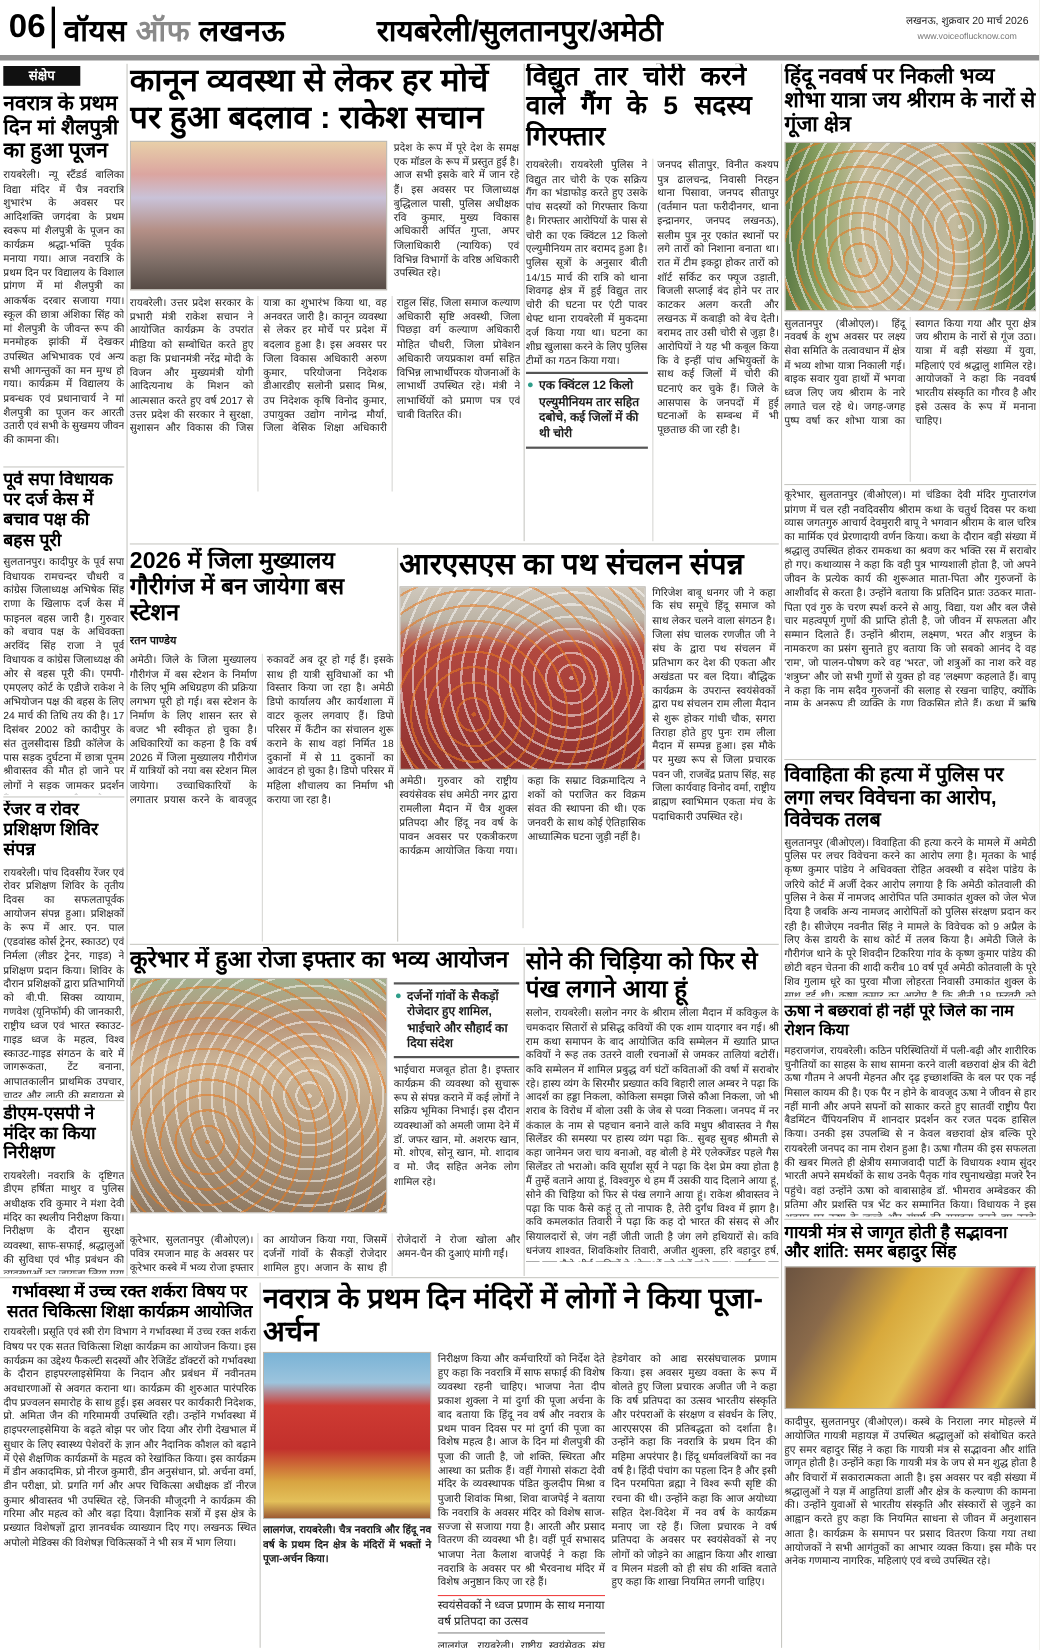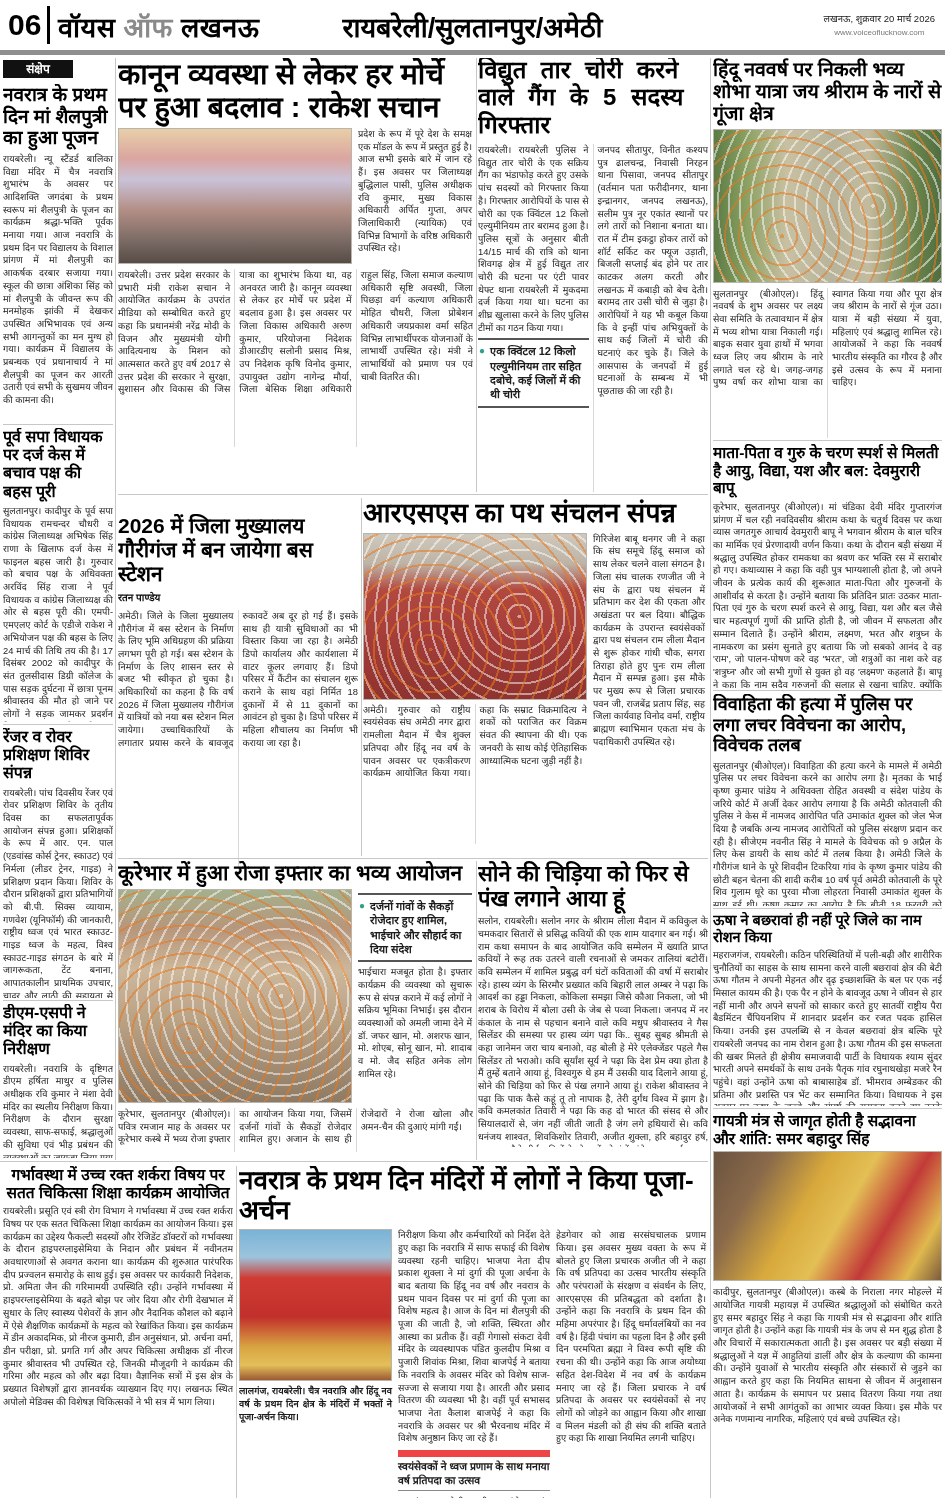--- a/index.html
+++ b/index.html
@@ -24,21 +24,21 @@
   .row{display:flex;gap:6px;}
   .byline{font-weight:bold;font-size:10px;margin:2px 0 6px 0;color:#111;}
   .caption{font-size:9.4px;font-weight:bold;margin-top:3px;text-align:justify;}
   .vline{position:absolute;width:1px;background:#c8c8c3;}
   .hline{position:absolute;height:1px;background:#c8c8c3;}
   .brieflabel{position:absolute;left:3px;top:60px;width:70px;height:18px;background:#111;color:#fff;
               font-weight:bold;font-size:12px;line-height:18px;text-align:center;}
   .subbox{border-top:2px solid #555;border-bottom:2px solid #555;padding:4px 1px;margin:4px 0;
           font-weight:bold;font-size:11px;line-height:1.3;display:flex;gap:5px;align-items:flex-start;}
   .dot{font-size:10px;line-height:1.4;}
-  .subbox2{font-weight:bold;font-size:10.5px;line-height:1.3;border-top:7px solid #ef4444;border-bottom:1px solid #888;
+  .subbox2{font-weight:normal;font-size:10.5px;line-height:1.3;border-top:1px solid #ef4444;border-bottom:1px solid #888;
            padding:3px 0;margin:5px 0;}
   
   .photo{position:relative;border:1px solid #b9b5ad;}
   .ph-award{background:linear-gradient(180deg,#e8cfa8 0%,#dba5a0 22%,#c9c2d8 38%,#b48f86 60%,#7d6d66 82%,#574c46 100%);}
   .ph-rally{background:linear-gradient(90deg,#5c7a45 0%,#8aa061 14%,#c9c0a2 32%,#b7b49b 52%,#c4bb9e 68%,#6d854e 88%,#4f6e3e 100%),
             radial-gradient(circle at 50% 60%,#e07b20 4%,transparent 5%);}
   .ph-rally:after,.ph-rss:after,.ph-iftar:after{content:"";position:absolute;inset:0;
             background:repeating-radial-gradient(circle at 30% 70%, rgba(230,120,30,.55) 0 2px, transparent 2px 14px),
                        repeating-radial-gradient(circle at 70% 50%, rgba(255,255,255,.5) 0 2px, transparent 2px 11px);}
   .ph-rss{background:linear-gradient(180deg,#cfc8bc 0%,#bdb4a6 18%,#b2493f 34%,#a63e3a 60%,#8f332f 100%);}
@@ -109,21 +109,21 @@
       <div class="subbox">
         <span class="dot" style="color:#2f9e8a;">●</span>
         <span>एक क्विंटल 12 किलो एल्युमीनियम तार सहित दबोचे, कई जिलों में की थी चोरी</span>
       </div>
       <p class="body">जनपद सीतापुर, विनीत कश्यप पुत्र ढालचन्द्र, निवासी निरहन थाना पिसावा, जनपद सीतापुर (वर्तमान पता फरीदीनगर, थाना इन्द्रानगर, जनपद लखनऊ), सलीम पुत्र नूर एकांत स्थानों पर लगे तारों को निशाना बनाता था। रात में टीम इकट्ठा होकर तारों को शॉर्ट सर्किट कर फ्यूज उड़ाती, बिजली सप्लाई बंद होने पर तार काटकर अलग करती और लखनऊ में कबाड़ी को बेच देती। बरामद तार उसी चोरी से जुड़ा है। आरोपियों ने यह भी कबूल किया कि वे इन्हीं पांच अभियुक्तों के साथ कई जिलों में चोरी की घटनाएं कर चुके हैं। जिले के आसपास के जनपदों में हुई घटनाओं के सम्बन्ध में भी पूछताछ की जा रही है।</p>
     </div>
   </article>
 
   <div class="hline" style="left:118px;top:494px;width:590px;"></div>
 
-  <article class="art" style="left:118px;top:498px;width:240px;height:358px;margin-top:16px;">
+  <article class="art" style="left:118px;top:498px;width:240px;height:358px;">
     <h2 class="hl" style="font-size:21px;">2026 में जिला मुख्यालय गौरीगंज में बन जायेगा बस स्टेशन</h2>
     <div class="byline">रतन पाण्डेय</div>
     <div class="cols2" style="height:276px;overflow:hidden;">
       <p class="body">अमेठी। जिले के जिला मुख्यालय गौरीगंज में बस स्टेशन के निर्माण के लिए भूमि अधिग्रहण की प्रक्रिया लगभग पूरी हो गई। बस स्टेशन के निर्माण के लिए शासन स्तर से बजट भी स्वीकृत हो चुका है। अधिकारियों का कहना है कि वर्ष 2026 में जिला मुख्यालय गौरीगंज में यात्रियों को नया बस स्टेशन मिल जायेगा। उच्चाधिकारियों के लगातार प्रयास करने के बावजूद रुकावटें अब दूर हो गई हैं। इसके साथ ही यात्री सुविधाओं का भी विस्तार किया जा रहा है। अमेठी डिपो कार्यालय और कार्यशाला में वाटर कूलर लगवाए हैं। डिपो परिसर में कैंटीन का संचालन शुरू कराने के साथ वहां निर्मित 18 दुकानों में से 11 दुकानों का आवंटन हो चुका है। डिपो परिसर में महिला शौचालय का निर्माण भी कराया जा रहा है।</p>
     </div>
   </article>
 
   <article class="art" style="left:363px;top:498px;width:345px;height:358px;">
     <h2 class="hl" style="font-size:27px;">आरएसएस का पथ संचलन संपन्न</h2>
     <div class="row">
@@ -144,21 +144,21 @@
     <div class="row">
       <div class="photo ph-iftar" style="width:232px;height:212px;flex:none;"></div>
       <div style="width:114px;">
         <div class="subbox">
           <span class="dot" style="color:#2f9e8a;">●</span>
           <span>दर्जनों गांवों के सैकड़ों रोजेदार हुए शामिल, भाईचारे और सौहार्द का दिया संदेश</span>
         </div>
         <p class="body">भाईचारा मजबूत होता है। इफ्तार कार्यक्रम की व्यवस्था को सुचारू रूप से संपन्न कराने में कई लोगों ने सक्रिय भूमिका निभाई। इस दौरान व्यवस्थाओं को अमली जामा देने में डॉ. जफर खान, मो. अशरफ खान, मो. शोएब, सोनू खान, मो. शादाब व मो. जैद सहित अनेक लोग शामिल रहे।</p>
       </div>
     </div>
-    <div class="cols3" style="margin-top:5px;height:44px;overflow:hidden;">
+    <div class="cols3" style="margin-top:18px;height:44px;overflow:hidden;">
       <p class="body">कूरेभार, सुलतानपुर (बीओएल)। पवित्र रमजान माह के अवसर पर कूरेभार कस्बे में भव्य रोजा इफ्तार का आयोजन किया गया, जिसमें दर्जनों गांवों के सैकड़ों रोजेदार शामिल हुए। अजान के साथ ही रोजेदारों ने रोजा खोला और अमन-चैन की दुआएं मांगी गईं।</p>
     </div>
   </article>
 
   <article class="art" style="left:478px;top:861px;width:230px;height:299px;">
     <h2 class="hl" style="font-size:22px;">सोने की चिड़िया को फिर से पंख लगाने आया हूं</h2>
     <p class="body" style="height:232px;overflow:hidden;">सलोन, रायबरेली। सलोन नगर के श्रीराम लीला मैदान में कविकुल के चमकदार सितारों से प्रसिद्ध कवियों की एक शाम यादगार बन गई। श्री राम कथा समापन के बाद आयोजित कवि सम्मेलन में ख्याति प्राप्त कवियों ने रूह तक उतरने वाली रचनाओं से जमकर तालियां बटोरीं। कवि सम्मेलन में शामिल प्रबुद्ध वर्ग घंटों कविताओं की वर्षा में सराबोर रहे। हास्य व्यंग के सिरमौर प्रख्यात कवि बिहारी लाल अम्बर ने पढ़ा कि आदर्श का हड्डा निकला, कोकिला समझा जिसे कौआ निकला, जो भी शराब के विरोध में बोला उसी के जेब से पव्वा निकला। जनपद में नर कंकाल के नाम से पहचान बनाने वाले कवि मधुप श्रीवास्तव ने गैस सिलेंडर की समस्या पर हास्य व्यंग पढ़ा कि.. सुबह सुबह श्रीमती से कहा जानेमन जरा चाय बनाओ, वह बोली हे मेरे एलेक्जेंडर पहले गैस सिलेंडर तो भराओ। कवि सूर्यांश सूर्य ने पढ़ा कि देश प्रेम क्या होता है मैं तुम्हें बताने आया हूं, विश्वगुरु थे हम मैं उसकी याद दिलाने आया हूं, सोने की चिड़िया को फिर से पंख लगाने आया हूं। राकेश श्रीवास्तव ने पढ़ा कि पाक कैसे कहूं तू तो नापाक है, तेरी दुर्गंध विश्व में झाग है। कवि कमलकांत तिवारी ने पढ़ा कि कह दो भारत की संसद से और सियालदारों से, जंग नहीं जीती जाती है जंग लगे हथियारों से। कवि धनंजय शाश्वत, शिवकिशोर तिवारी, अजीत शुक्ला, हरि बहादुर हर्ष, बृज राज जैसे शीर्ष कवियों ने श्रोताओं को घंटों बांधे रखा। कार्यक्रम का संचालन कर रहे नीरज पांडे ने व्यंग तू जिसकी मुश्किलें आसान करने में लगा है, वही बंदा तेरा नुकसान करने में लगा है पढ़ कर कार्यक्रम का समापन किया। इस मौके पर आयोजक नरेंद्र रस्तोगी, रज्जन गुप्ता, प्रदीप गुप्ता, डॉक्टर अंजनी गुप्ता, कुलदीप लखी एवं समस्त प्रबुद्ध संस्कृत में कवीगण मौजूद रहे।</p>
   </article>
 
   <div class="hline" style="left:0px;top:1161px;width:708px;"></div>
@@ -187,21 +187,20 @@
   <article class="art" style="left:713px;top:58px;width:229px;height:380px;">
     <h2 class="hl" style="font-size:19.5px;">हिंदू नववर्ष पर निकली भव्य शोभा यात्रा जय श्रीराम के नारों से गूंजा क्षेत्र</h2>
     <div class="photo ph-rally" style="width:227px;height:152px;"></div>
     <div class="cols2" style="margin-top:5px;height:165px;overflow:hidden;">
       <p class="body">सुलतानपुर (बीओएल)। हिंदू नववर्ष के शुभ अवसर पर लक्ष्य सेवा समिति के तत्वावधान में क्षेत्र में भव्य शोभा यात्रा निकाली गई। बाइक सवार युवा हाथों में भगवा ध्वज लिए जय श्रीराम के नारे लगाते चल रहे थे। जगह-जगह पुष्प वर्षा कर शोभा यात्रा का स्वागत किया गया और पूरा क्षेत्र जय श्रीराम के नारों से गूंज उठा। यात्रा में बड़ी संख्या में युवा, महिलाएं एवं श्रद्धालु शामिल रहे। आयोजकों ने कहा कि नववर्ष भारतीय संस्कृति का गौरव है और इसे उत्सव के रूप में मनाना चाहिए।</p>
     </div>
   </article>
   <div class="hline" style="left:713px;top:440px;width:229px;"></div>
 
   <article class="art" style="left:713px;top:444px;width:229px;height:244px;">
-    <h2 class="hl" style="font-size:15.5px;">माता-पिता व गुरु के चरण स्पर्श से मिलती है आयु, विद्या, यश और बल: देवमुरारी बापू</h2>
     <p class="body" style="height:198px;overflow:hidden;">कूरेभार, सुलतानपुर (बीओएल)। मां चंडिका देवी मंदिर गुप्तारगंज प्रांगण में चल रही नवदिवसीय श्रीराम कथा के चतुर्थ दिवस पर कथा व्यास जगतगुरु आचार्य देवमुरारी बापू ने भगवान श्रीराम के बाल चरित्र का मार्मिक एवं प्रेरणादायी वर्णन किया। कथा के दौरान बड़ी संख्या में श्रद्धालु उपस्थित होकर रामकथा का श्रवण कर भक्ति रस में सराबोर हो गए। कथाव्यास ने कहा कि वही पुत्र भाग्यशाली होता है, जो अपने जीवन के प्रत्येक कार्य की शुरूआत माता-पिता और गुरुजनों के आशीर्वाद से करता है। उन्होंने बताया कि प्रतिदिन प्रातः उठकर माता-पिता एवं गुरु के चरण स्पर्श करने से आयु, विद्या, यश और बल जैसे चार महत्वपूर्ण गुणों की प्राप्ति होती है, जो जीवन में सफलता और सम्मान दिलाते हैं। उन्होंने श्रीराम, लक्ष्मण, भरत और शत्रुघ्न के नामकरण का प्रसंग सुनाते हुए बताया कि जो सबको आनंद दे वह 'राम', जो पालन-पोषण करे वह 'भरत', जो शत्रुओं का नाश करे वह 'शत्रुघ्न' और जो सभी गुणों से युक्त हो वह 'लक्ष्मण' कहलाते हैं। बापू ने कहा कि नाम सदैव गुरुजनों की सलाह से रखना चाहिए, क्योंकि नाम के अनुरूप ही व्यक्ति के गुण विकसित होते हैं। कथा में ऋषि विश्वामित्र के यज्ञ और राक्षसों के विघ्न का प्रसंग सुनाते हुए उन्होंने बताया कि श्रीराम और लक्ष्मण ने ताड़का, सुबाहु और मारीच का संहार कर यज्ञ की रक्षा की। अंत में उन्होंने कहा कि भगवान अपने भक्तों पर कल्पवृक्ष और कामधेनु के समान कृपा करते हैं।</p>
   </article>
   <div class="hline" style="left:713px;top:690px;width:229px;"></div>
 
   <article class="art" style="left:713px;top:694px;width:229px;height:212px;">
     <h2 class="hl" style="font-size:18px;">विवाहिता की हत्या में पुलिस पर लगा लचर विवेचना का आरोप, विवेचक तलब</h2>
     <p class="body" style="height:168px;overflow:hidden;">सुलतानपुर (बीओएल)। विवाहिता की हत्या करने के मामले में अमेठी पुलिस पर लचर विवेचना करने का आरोप लगा है। मृतका के भाई कृष्ण कुमार पांडेय ने अधिवक्ता रोहित अवस्थी व संदेश पांडेय के जरिये कोर्ट में अर्जी देकर आरोप लगाया है कि अमेठी कोतवाली की पुलिस ने केस में नामजद आरोपित पति उमाकांत शुक्ल को जेल भेज दिया है जबकि अन्य नामजद आरोपितों को पुलिस संरक्षण प्रदान कर रही है। सीजेएम नवनीत सिंह ने मामले के विवेचक को 9 अप्रैल के लिए केस डायरी के साथ कोर्ट में तलब किया है। अमेठी जिले के गौरीगंज थाने के पूरे शिवदीन टिकरिया गांव के कृष्ण कुमार पांडेय की छोटी बहन चेतना की शादी करीब 10 वर्ष पूर्व अमेठी कोतवाली के पूरे शिव गुलाम धूरे का पुरवा मौजा लोहरता निवासी उमाकांत शुक्ल के साथ हुई थी। कृष्ण कुमार का आरोप है कि बीती 18 फरवरी को आरोपितों ने उनकी बहन की मारपीट कर व करंट लगाकर हत्या कर दी थी। उन्होंने पति उमाकांत शुक्ल, ससुर अरविंद शुक्ल और देवर जटाशंकर व रविकांत शुक्ल के खिलाफ हत्या का केस दर्ज कराया था। पीड़ित पक्ष के अधिवक्ता रोहित अवस्थी ने बताया कि एसपी ने मामले की विवेचना अमेठी कोतवाली से क्राइम ब्रांच गौरीगंज को ट्रांसफर कर दी है।</p>
   </article>
   <div class="hline" style="left:713px;top:908px;width:229px;"></div>
 

